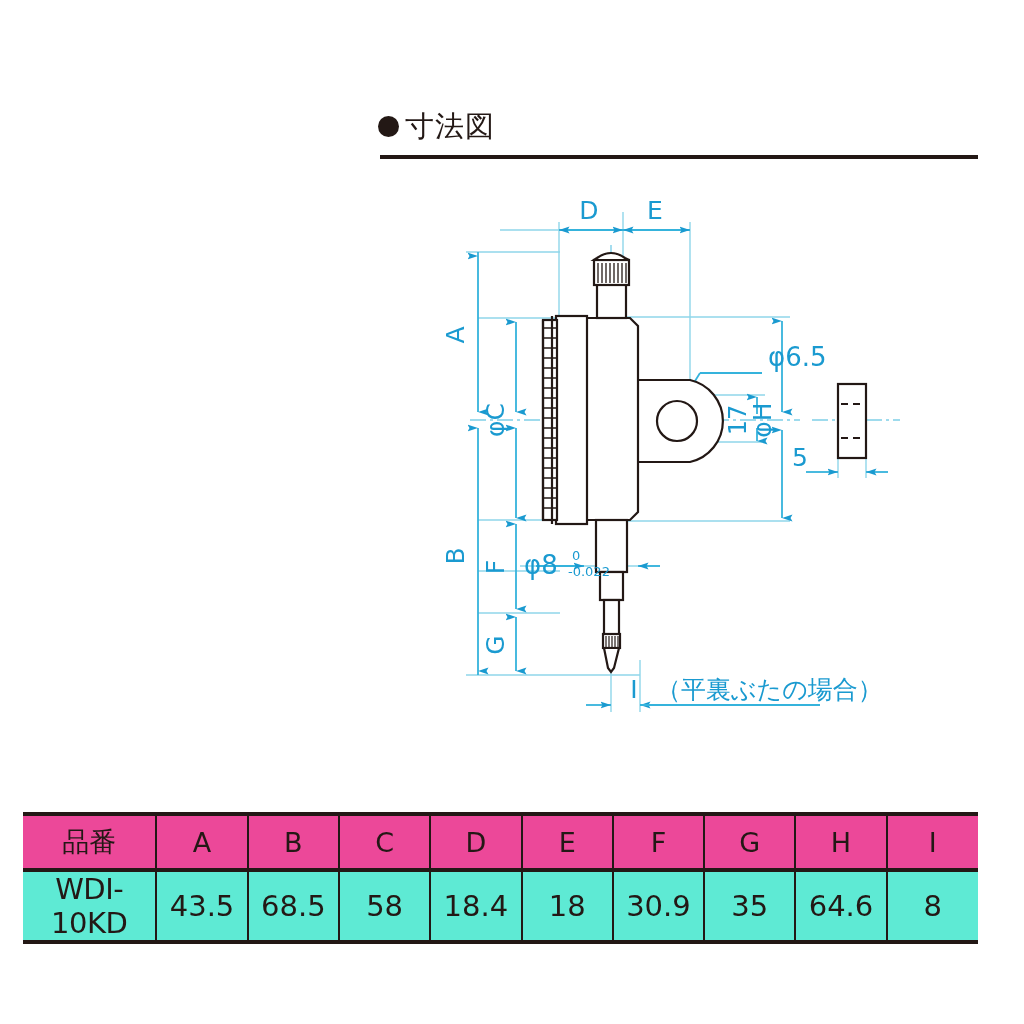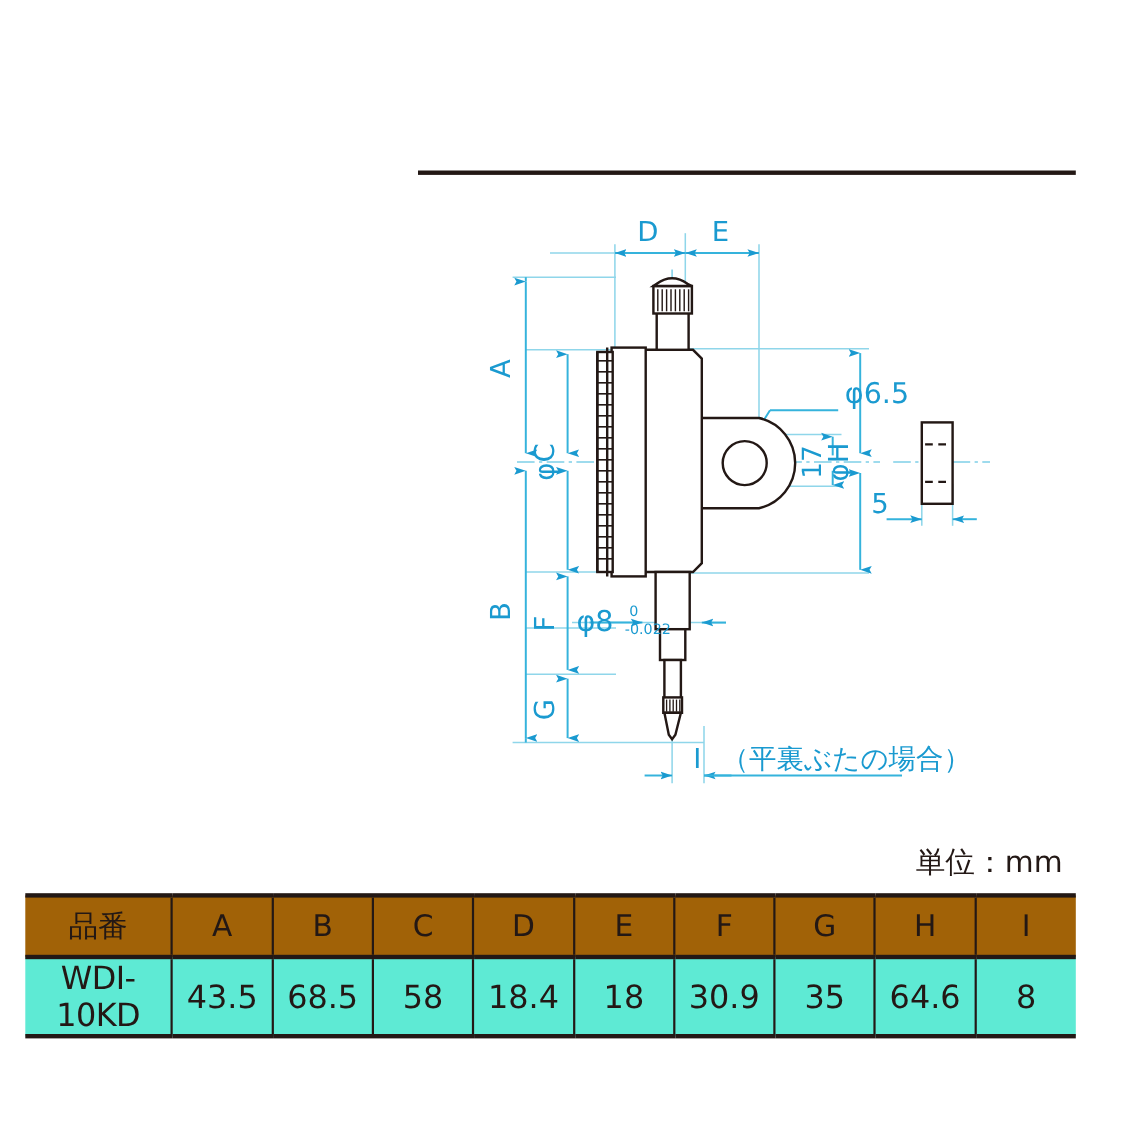--- a/index.html
+++ b/index.html
@@ -92,21 +92,21 @@
     border-left: 2px solid #231815;
     border-right: 2px solid #231815;
     text-align: center;
     vertical-align: middle;
     color: #231815;
     font-family: "DejaVu Sans", sans-serif;
     font-weight: normal;
     padding: 0;
   }
   table.spec thead th {
-    background: #a16207;
+    background: #ec4899;
     height: 52px;
     font-size: 27px;
     border-top: 4px solid #231815;
     border-bottom: 4px solid #231815;
   }
   table.spec tbody td {
     background: #5eead4;
     height: 54px;
     font-size: 29px;
     border-bottom: 4px solid #231815;
@@ -119,20 +119,26 @@
   }
   td.part-no { font-size: 27px; letter-spacing: -0.5px; }
   .col-part { width: 133px; }
   .col-dim  { width: 91px; }
 </style>
 </head>
 <body>
 
 <div class="page">
 
+  <div class="heading-block">
+    <div class="heading-row">
+      <span class="heading-bullet"></span>
+      <span class="heading-text">寸法図</span>
+    </div>
+  </div>
   <div class="heading-rule"></div>
 
   <svg class="drawing" viewBox="0 0 1024 1024" width="1024" height="1024" xmlns="http://www.w3.org/2000/svg">
     <defs>
       <marker id="arrL" markerWidth="11" markerHeight="9" refX="0.5" refY="4.5" orient="auto" markerUnits="userSpaceOnUse">
         <path d="M0.5,4.5 L11,1 L9,4.5 L11,8 Z" fill="#1a9ad0"></path>
       </marker>
       <marker id="arrR" markerWidth="11" markerHeight="9" refX="10.5" refY="4.5" orient="auto" markerUnits="userSpaceOnUse">
         <path d="M10.5,4.5 L0,1 L2,4.5 L0,8 Z" fill="#1a9ad0"></path>
       </marker>
@@ -310,21 +316,20 @@
         <text x="800" y="466" font-size="25" text-anchor="middle">5</text>
         <text x="524" y="574" font-size="26" text-anchor="start">φ8</text>
         <text x="572" y="560" font-size="13" text-anchor="start">0</text>
         <text x="568" y="576" font-size="13" text-anchor="start">-0.022</text>
         <text x="634" y="698" font-size="25" text-anchor="middle">I</text>
         <text x="656" y="698" font-size="25" text-anchor="start" font-family="DejaVu Sans, sans-serif">（平裏ぶたの場合）</text>
       </g>
     </g>
   </svg>
 
-  <div class="unit-note">単位：mm</div>
 
   <div class="spec-table-wrap">
     <table class="spec">
       <colgroup>
         <col class="col-part">
           <col class="col-dim">
           <col class="col-dim">
           <col class="col-dim">
         <col class="col-dim">
           <col class="col-dim">

